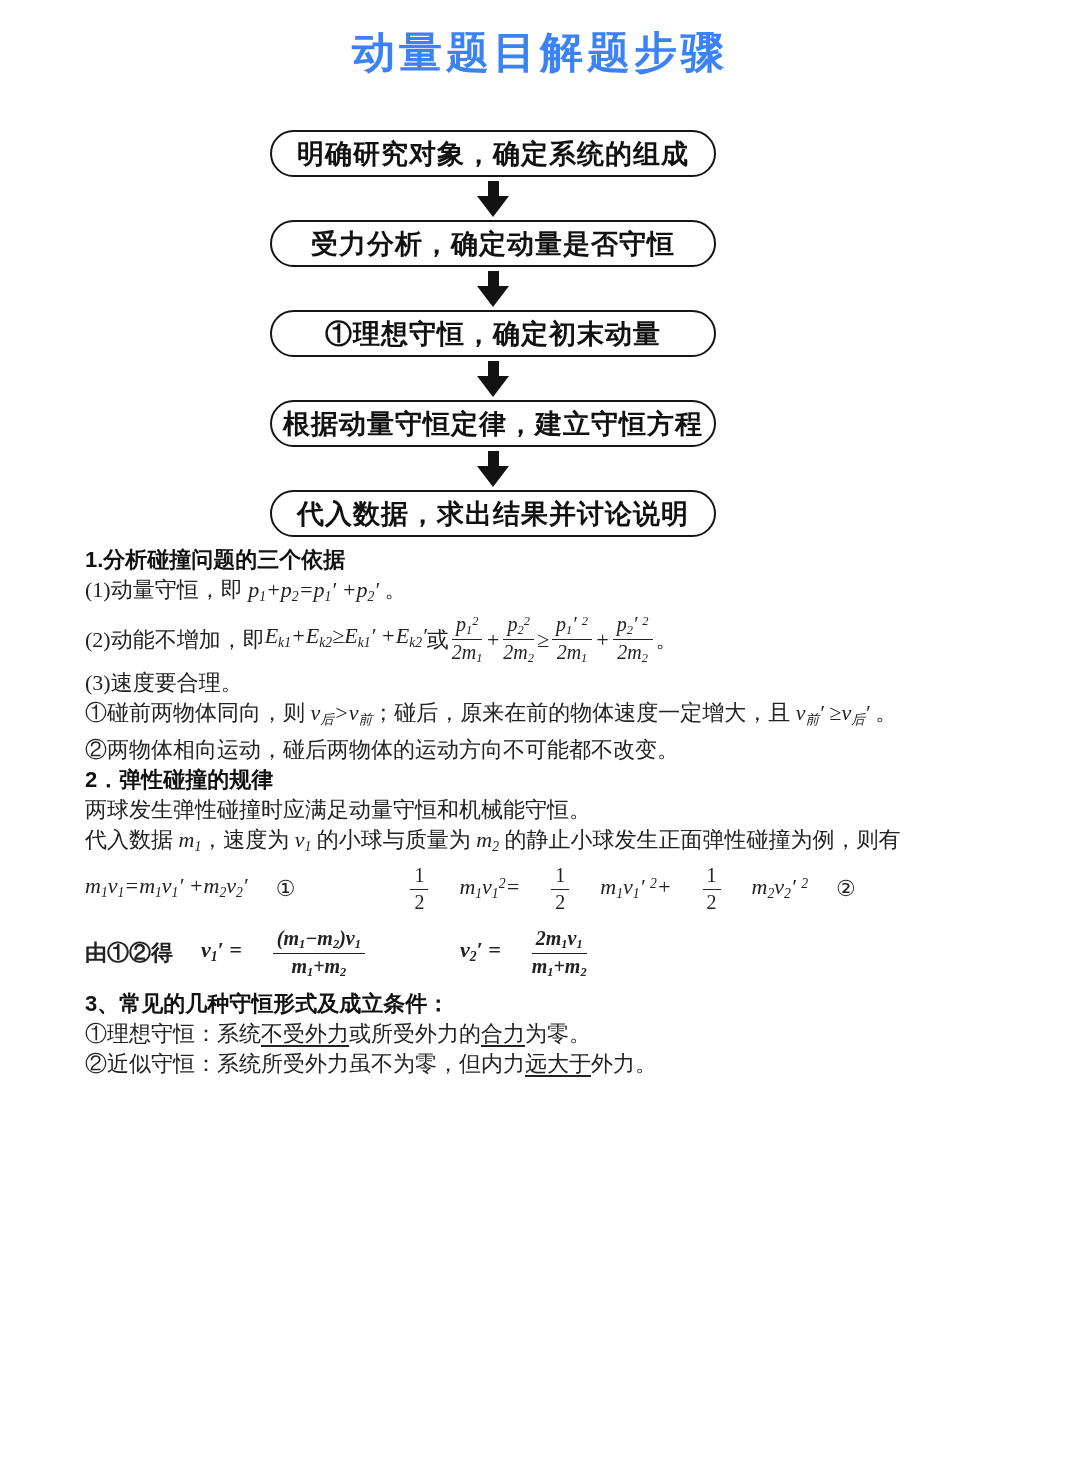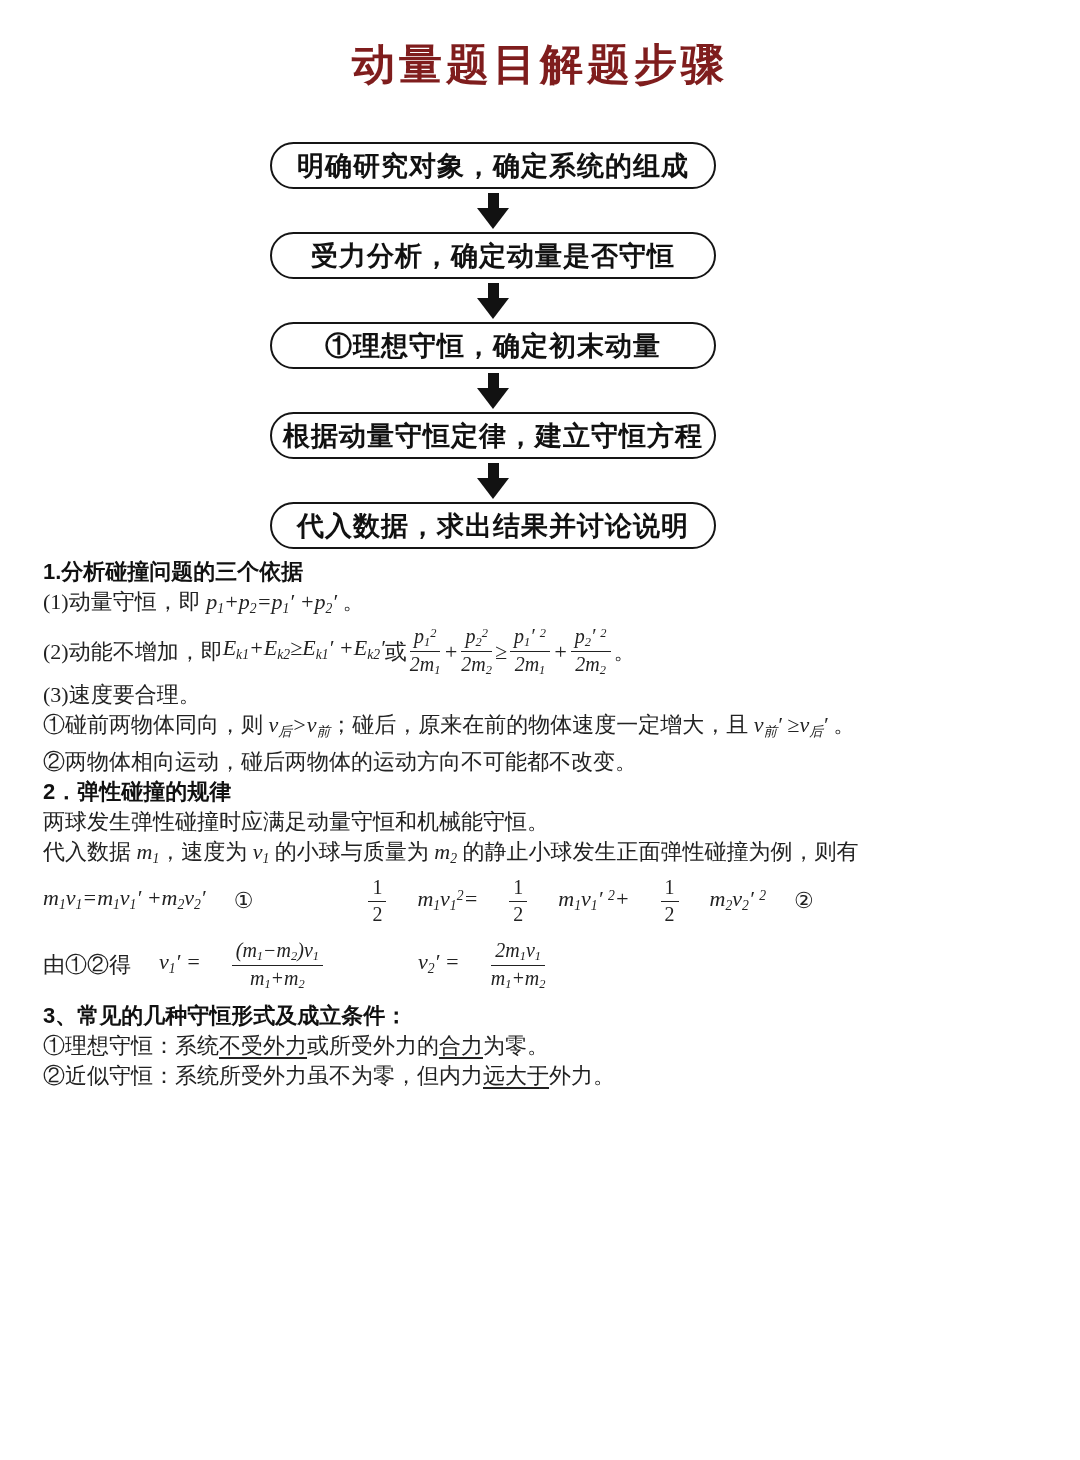--- a/index.html
+++ b/index.html
@@ -2,23 +2,23 @@
 <html><head>
 <meta charset="utf-8">
 <style>
   html,body { margin:0; padding:0; background:#e8e8e8; }
   .page {
     width:1080px; height:1460px; margin:0 auto; background:#ffffff;
     color:#1c1c1c; position:relative; overflow:hidden;
     font-family:"Liberation Serif","DejaVu Serif",serif;
   }
   .title {
-    margin:16px; padding-top:20px; text-align:center;
+    margin:4px; padding-top:20px; text-align:center;
     font-family:"Liberation Sans","DejaVu Sans",sans-serif;
-    font-size:43px; font-weight:900; letter-spacing:4px; color:#7f1d1d;
+    font-size:43px; font-weight:900; letter-spacing:4px; color:#3b82f6;
   }
   
   .flowchart {
     width:446px; margin:48px 0 8px 270px;
     display:flex; flex-direction:column; align-items:center;
   }
   .flow-box {
     box-sizing:border-box; width:100%; height:47px;
     border:2.5px solid #151515; border-radius:26px; background:#fff;
     display:flex; align-items:center; justify-content:center;
@@ -26,31 +26,31 @@
     white-space:nowrap;
   }
   .flow-arrow { height:43px; display:flex; flex-direction:column; align-items:center; justify-content:center; }
   .flow-arrow .stem { width:11px; height:15px; background:#121212; }
   .flow-arrow .head {
     width:0; height:0;
     border-left:16px solid transparent; border-right:16px solid transparent;
     border-top:21px solid #121212;
   }
   
-  .doc-body { padding:0 58px 0 43px; font-size:22px; line-height:30px; color:#222; }
+  .doc-body { padding:0 58px 0 85px; font-size:22px; line-height:30px; color:#222; }
   .doc-body p { margin:0; }
   .h { font-family:"Liberation Sans","DejaVu Sans",sans-serif; font-weight:700; color:#111; }
   .ml52 { margin-left:52px; }
   .ml40 { margin-left:40px; }
   .ml50 { margin-left:50px;gap:28px; }
   .hang { margin-left:0; text-indent:52px; }
   .mt44 { margin-top:42px; }  .mt14 { margin-top:14px; }
   .mt16 { margin-top:16px; }  .mt18 { margin-top:18px; }
   .mt20 { margin-top:20px; }  .mt22 { margin-top:22px; }
-  .mt26 { margin-top:26px; }  .mt30 { margin-top:30px; }
+  .mt26 { margin-top:26px;font-weight:bold; }  .mt30 { margin-top:30px; }
   .m { font-style:italic; font-family:"Liberation Serif","DejaVu Serif",serif; }
   .m sub { font-size:0.62em; vertical-align:-0.28em; letter-spacing:0; }
   .m sup { font-size:0.62em; vertical-align:0.45em; }
   .u { text-decoration:underline; text-underline-offset:4px; }
   .frac {
     display:inline-flex; flex-direction:column; align-items:center;
     vertical-align:middle; font-size:20px; line-height:1.18; margin:0 3px;
   }
   .frac .fn { border-bottom:1.7px solid #222; padding:0 4px 1px; }
   .frac .fd { padding-top:1px; }

